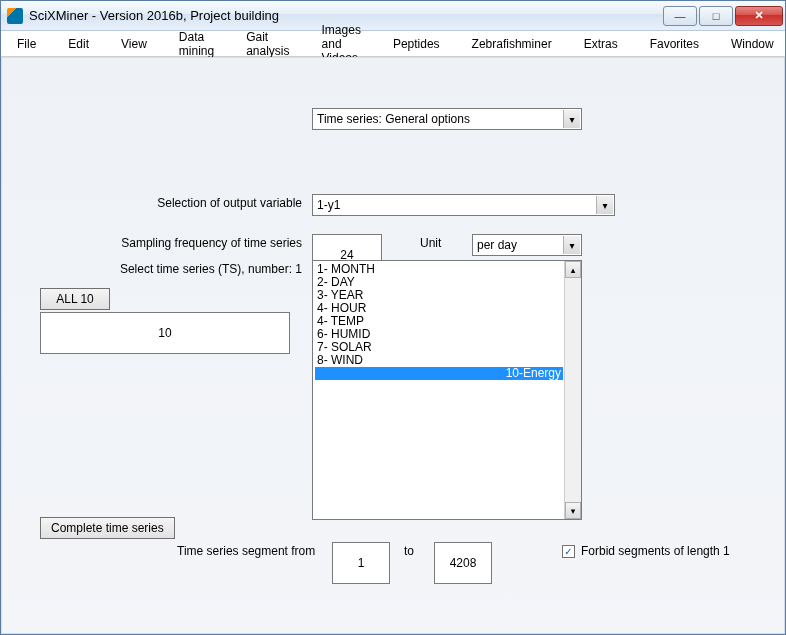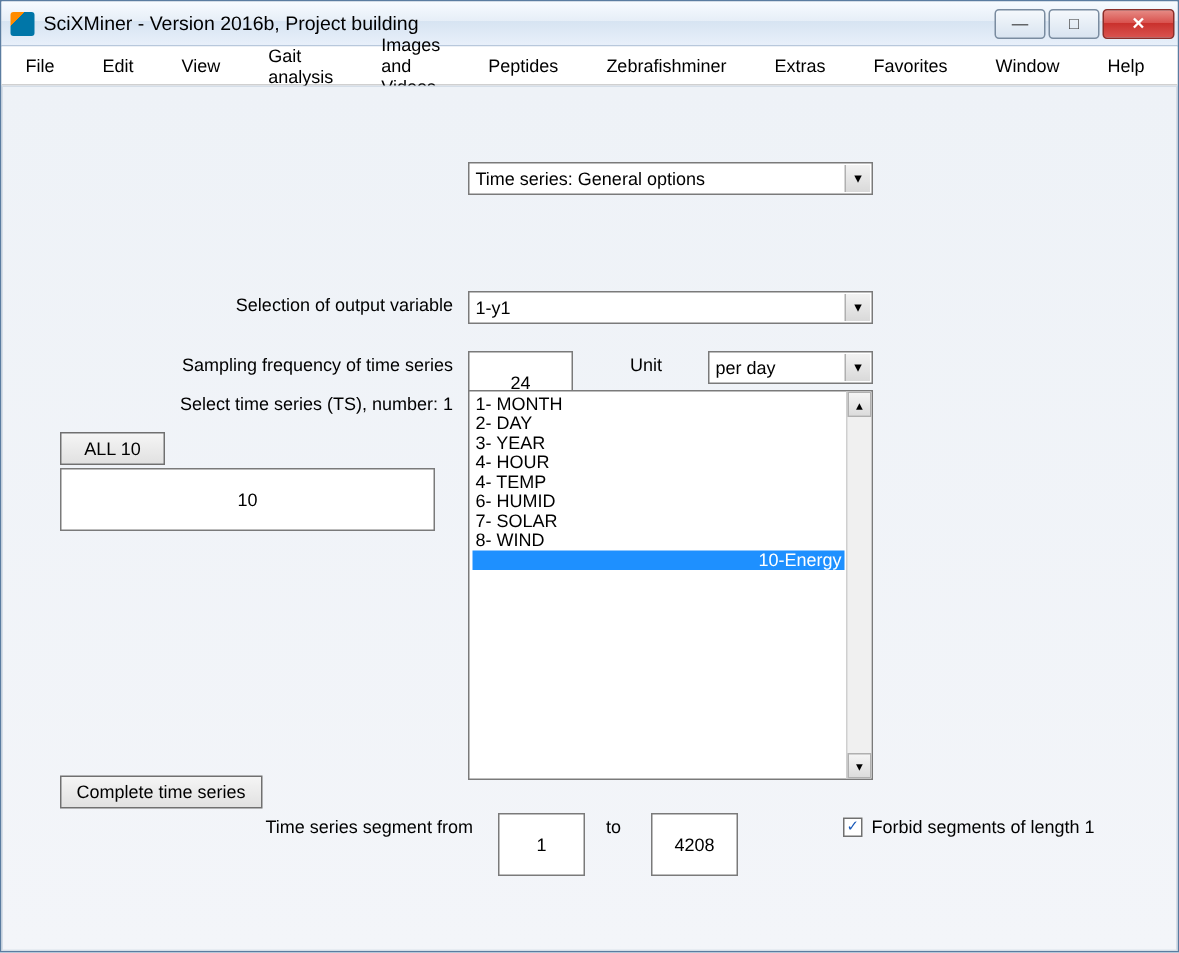--- a/index.html
+++ b/index.html
@@ -137,20 +137,21 @@
       <div class="winbtn">—</div>
       <div class="winbtn">□</div>
       <div class="winbtn close">✕</div>
     </div>
   </div>
 
   <div class="menubar">
     <div class="menuitem">File</div>
     <div class="menuitem">Edit</div>
     <div class="menuitem">View</div>
+    <div class="menuitem">Data mining</div>
     <div class="menuitem">Gait analysis</div>
     <div class="menuitem">Images and Videos</div>
     <div class="menuitem">Peptides</div>
     <div class="menuitem">Zebrafishminer</div>
     <div class="menuitem">Extras</div>
     <div class="menuitem">Favorites</div>
     <div class="menuitem">Window</div>
     <div class="menuitem">Help</div>
     <div class="chevron">↘</div>
   </div>
@@ -161,21 +162,21 @@
       <div class="dropdown" style="width:270px;">
         <span>Time series: General options</span>
         <div class="dd-btn"></div>
       </div>
     </div>
 
     <div class="row" style="left:0; top:138px; width:300px; justify-content:flex-end;">
       <span class="lbl">Selection of output variable</span>
     </div>
     <div class="row" style="left:310px; top:136px;">
-      <div class="dropdown" style="width:270px;">
+      <div class="dropdown" style="width:303px;">
         <span>1-y1</span>
         <div class="dd-btn"></div>
       </div>
     </div>
 
     <div class="row" style="left:0; top:178px; width:300px; justify-content:flex-end;">
       <span class="lbl">Sampling frequency of time series</span>
     </div>
     <div class="row" style="left:310px; top:176px;">
       <input class="textbox" style="width: 70px;" value="24">

